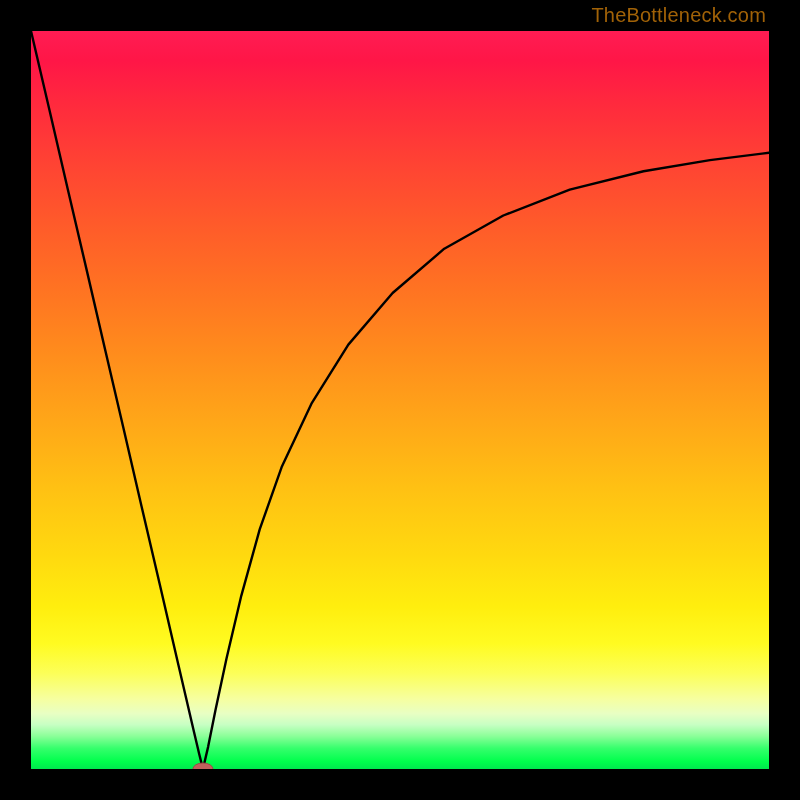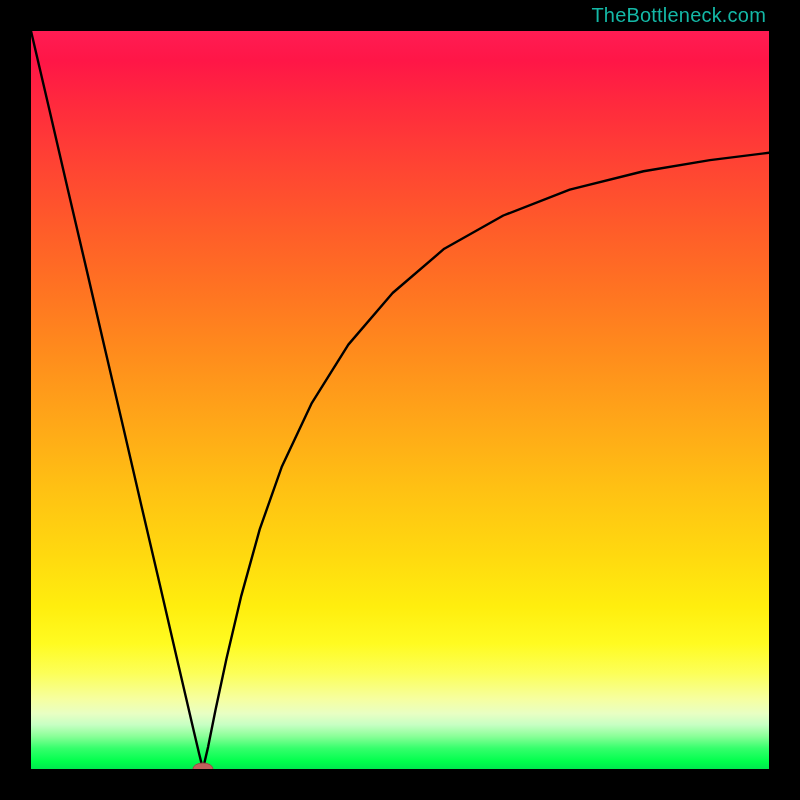--- a/index.html
+++ b/index.html
@@ -56,21 +56,21 @@
     position: absolute;
     inset: 0;
     width: 100%;
     height: 100%;
     display: block;
   }
   .watermark {
     position: absolute;
     top: 4px;
     right: 34px;
-    color: #14b8a6;
+    color: #a16207;
     font-size: 20px;
     letter-spacing: 0.2px;
     font-weight: 400;
     text-align: right;
   }
 </style>
 </head>
 <body>
 
 <div class="stage">

